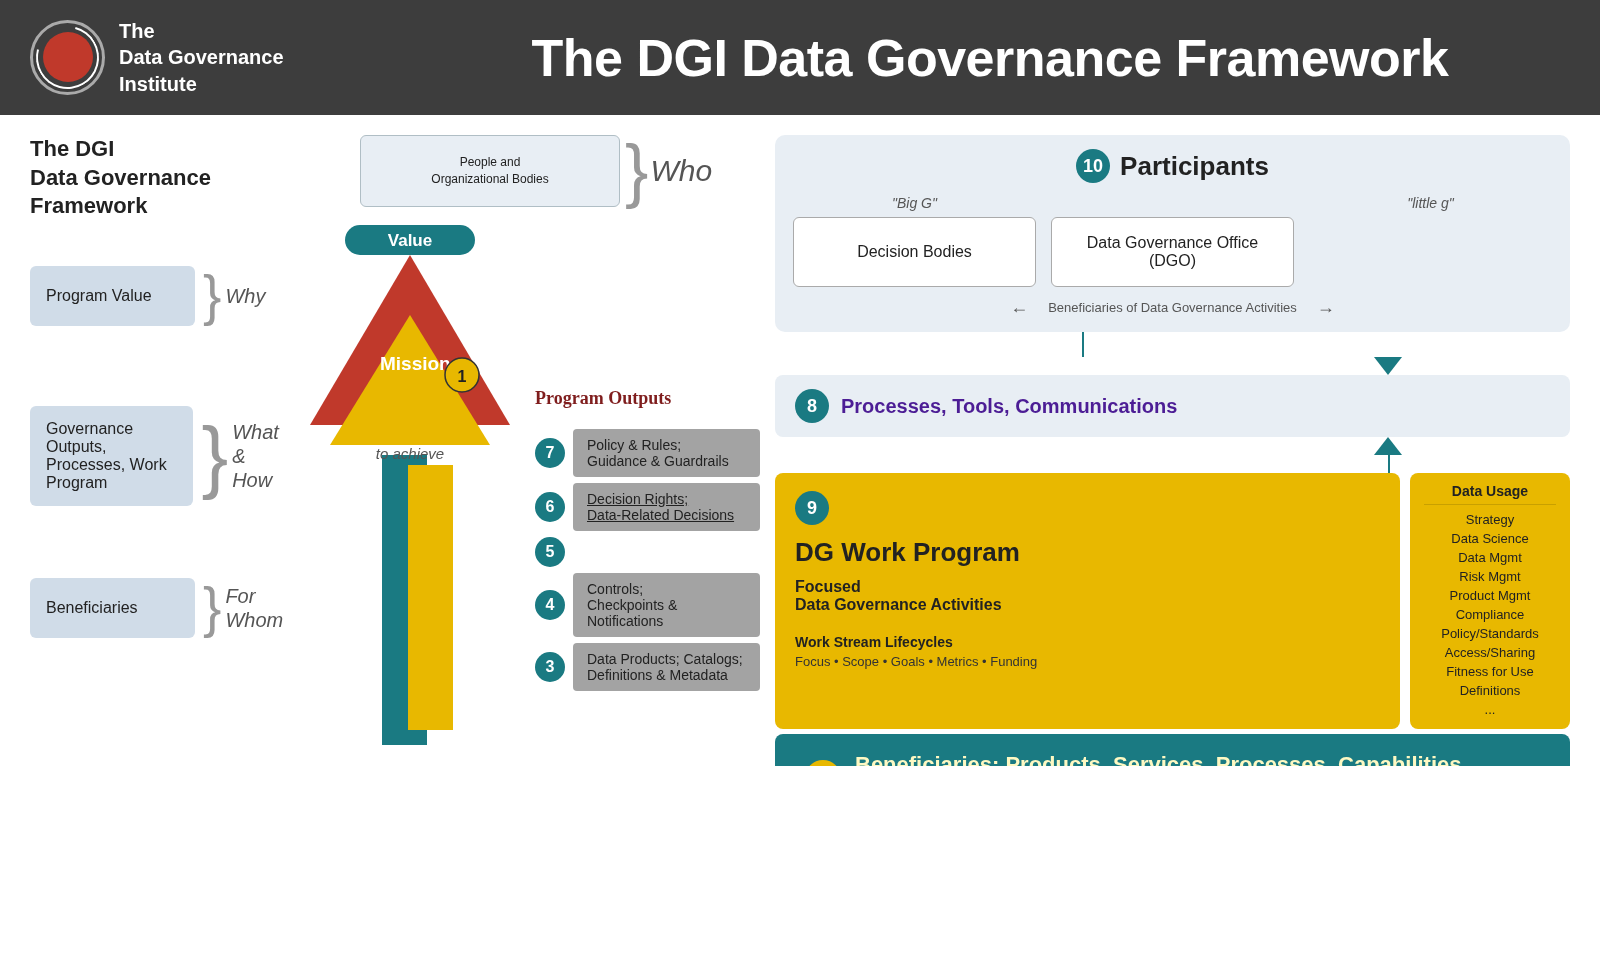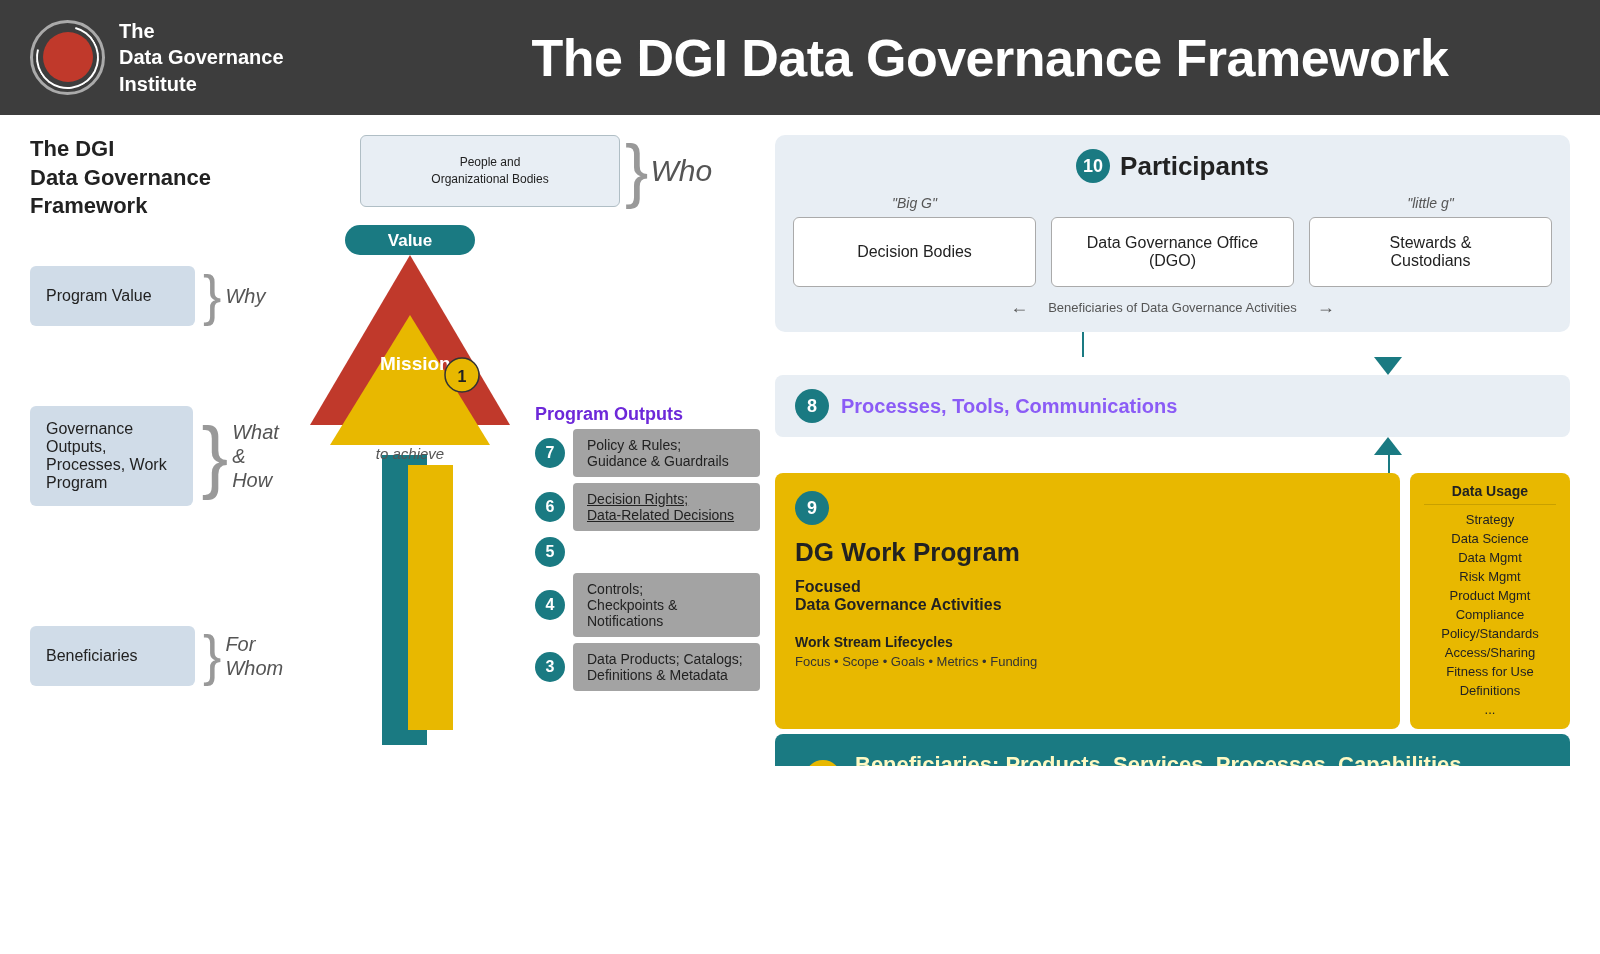--- a/index.html
+++ b/index.html
@@ -125,22 +125,23 @@
     }
     .who-text {
       font-size: 30px;
       color: #555;
       font-style: italic;
       margin-left: 2px;
     }
     .outputs-title {
       font-size: 18px;
       font-weight: bold;
-      color: #6d28d9;
-      margin-bottom: 4px;
+      color: #7f1d1d;
+      margin-bottom: 20px;
+      font-family: Liberation Serif, serif;
     }
     .output-row {
       display: flex;
       align-items: center;
       gap: 8px;
     }
     .output-circle {
       width: 30px; height: 30px;
       border-radius: 50%;
       background: #1a7a82;
@@ -212,21 +213,21 @@
       background: #e8eef4;
       border-radius: 8px;
       padding: 14px 20px;
       display: flex;
       align-items: center;
       gap: 12px;
     }
     .processes-title {
       font-size: 20px;
       font-weight: bold;
-      color: #8b5cf6;
+      color: #4c1d95;
       text-align: right;
     }
 
     
     .dg-work-area {
       display: flex;
       gap: 10px;
       flex: 1;
     }
     .dg-work-box {
@@ -462,21 +463,21 @@
 
         <div class="left-row" style="margin-top:60px; align-items:center;">
           <div class="left-box" style="min-height:90px;">Governance Outputs, Processes, Work Program</div>
           <div class="brace-label">
             <span class="brace" style="font-size:80px;">}</span>
             <span class="brace-text" style="white-space:pre-line;">What
 &amp; How</span>
           </div>
         </div>
 
-        <div class="left-row" style="margin-top:100px;">
+        <div class="left-row" style="margin-top:52px;">
           <div class="left-box">Beneficiaries</div>
           <div class="brace-label">
             <span class="brace">}</span>
             <span class="brace-text" style="white-space:pre-line;">For
 Whom</span>
           </div>
         </div>
       </div>
     </div>
 
@@ -563,22 +564,20 @@
             <div class="participants-sub-label">"Big G"</div>
             <div class="participant-box">Decision Bodies</div>
           </div>
           <div style="flex:1;">
             <div class="participants-sub-label" style="visibility:hidden;">x</div>
             <div class="participant-box" style="white-space:pre-line;">Data Governance Office
 (DGO)</div>
           </div>
           <div style="flex:1;">
             <div class="participants-sub-label">"little g"</div>
-            <div class="participant-box" style="white-space:pre-line;">Stewards &amp;
-Custodians</div>
           </div>
         </div>
 
         <div class="beneficiaries-arrow-row">
           <span style="font-size:18px;">←</span>
           <span>Beneficiaries of Data Governance Activities</span>
           <span style="font-size:18px;">→</span>
         </div>
       </div>
 

